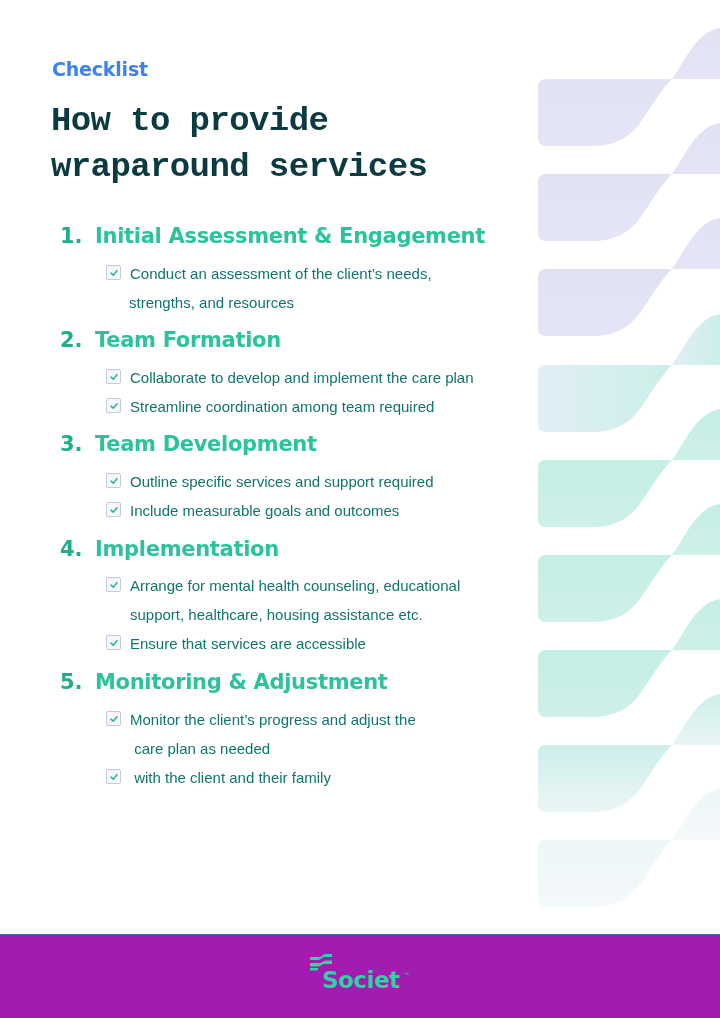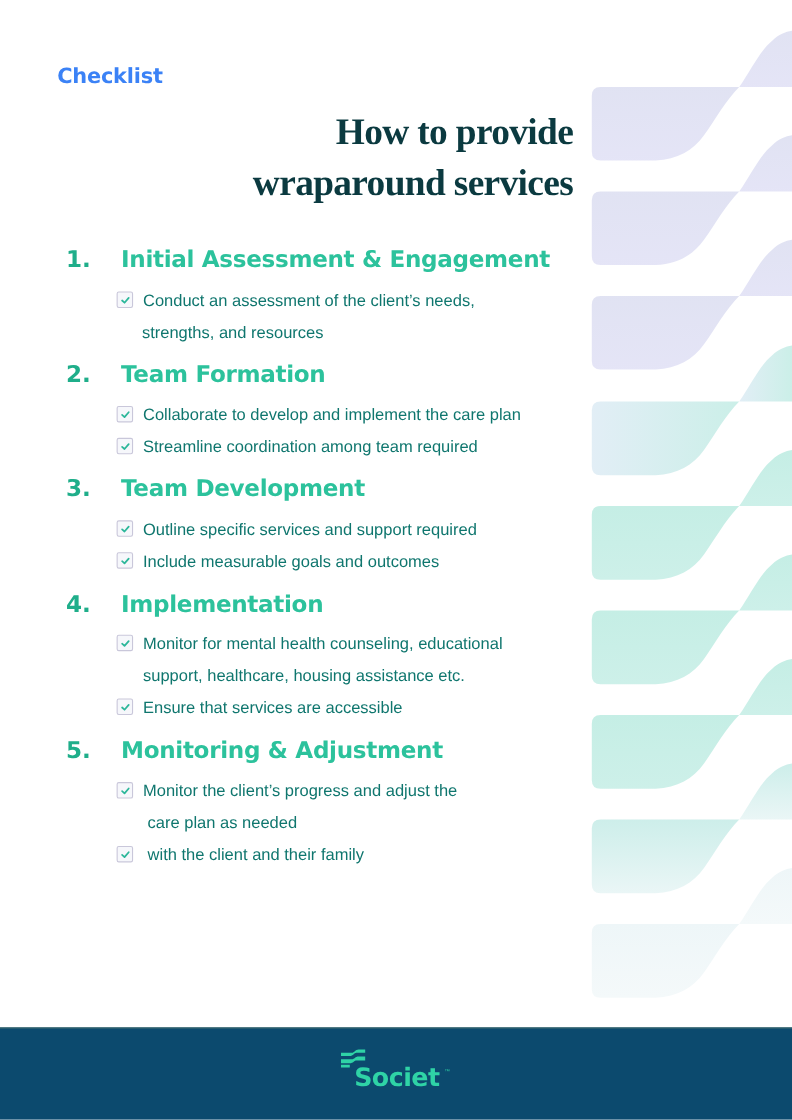--- a/index.html
+++ b/index.html
@@ -10,52 +10,52 @@
 
     .content { position: absolute; left: 0; top: 0; width: 540px; }
 
     .eyebrow {
       position: absolute; left: 52px; top: 58px;
       font-family: "DejaVu Sans", sans-serif; font-weight: bold;
       font-size: 19px; color: #3b82f6; letter-spacing: -0.2px; text-align: right;
     }
     .title {
       position: absolute; left: 51px; top: 98px; width: 470px;
-      font-family: Liberation Serif, serif; font-weight: bold;
-      font-size: 34px; line-height: 46px; color: #0b3a40; letter-spacing: -0.6px; text-align: right;
+      font-family: Liberation Mono, monospace; font-weight: bold;
+      font-size: 34px; line-height: 46px; color: #0b3a40; letter-spacing: -0.6px;
     }
 
     .section { position: absolute; left: 0; width: 540px; }
     .sec-head { position: absolute; left: 0; top: 0; height: 30px; white-space: nowrap; }
     .sec-num {
       position: absolute; left: 60px; top: 0;
       font-family: "DejaVu Sans", sans-serif; font-weight: bold;
       font-size: 21px; color: #1fae8a; line-height: 30px;
     }
     .sec-title {
-      position: absolute; left: 110px; top: 0;
+      position: absolute; left: 95px; top: 0;
       font-family: "DejaVu Sans", sans-serif; font-weight: bold;
       font-size: 21px; color: #2cc29c; line-height: 30px; letter-spacing: -0.3px;
     }
 
     .item { position: absolute; left: 0; width: 540px; }
     .cb {
       position: absolute; left: 106px; top: 6px; width: 15px; height: 15px;
       border: 1px solid #c9c7da; border-radius: 2px; background: #f6f7fb;
     }
     .cb svg { position: absolute; left: 2px; top: 2px; width: 10px; height: 10px; }
     .item-text {
       position: absolute; left: 130px; top: 0; width: 400px;
       font-size: 15px; line-height: 29px; color: #0f766e;
     }
     .item-text .l2 { display: block; padding-left: 0; }
 
     .footer {
       position: absolute; left: 0; top: 934px; width: 720px; height: 84px;
-      background: #0c4a6e; border-top: 1px solid #3f6d70;
+      background: #a21caf; border-top: 1px solid #3f6d70;
     }
     .logo { position: absolute; left: 308px; top: 18px; width: 110px; height: 48px; }
     .logo-mark { position: absolute; left: 0; top: 0; width: 26px; height: 18px; }
     .logo-text {
       position: absolute; left: 14px; top: 14px;
       font-family: "DejaVu Sans", sans-serif; font-weight: bold;
       font-size: 23px; color: #2fd3a6; letter-spacing: -0.5px;
     }
     .logo-tm { position: absolute; left: 96px; top: 18px; font-size: 5px; color: #2fd3a6; }
   </style>
@@ -178,21 +178,21 @@
       <span class="sec-num">4.</span>
       <span class="sec-title">Implementation</span>
     </div>
     <div class="item" style="top:37px">
       <span class="cb">
         <svg viewBox="0 0 10 10">
             <path d="M2 5.2 L4.2 7.2 L8 2.8" fill="none" stroke="#2cb79a" stroke-width="1.6" stroke-linecap="round" stroke-linejoin="round"></path>
           </svg>
       </span>
       <span class="item-text">
-        <span class="l2">Monitor for mental health counseling, educational</span>
+        <span class="l2">Arrange for mental health counseling, educational</span>
         <span class="l2">support, healthcare, housing assistance etc.</span>
       </span>
     </div>
     <div class="item" style="top:95px">
       <span class="cb">
         <svg viewBox="0 0 10 10">
             <path d="M2 5.2 L4.2 7.2 L8 2.8" fill="none" stroke="#2cb79a" stroke-width="1.6" stroke-linecap="round" stroke-linejoin="round"></path>
           </svg>
       </span>
       <span class="item-text">Ensure that services are accessible</span>

